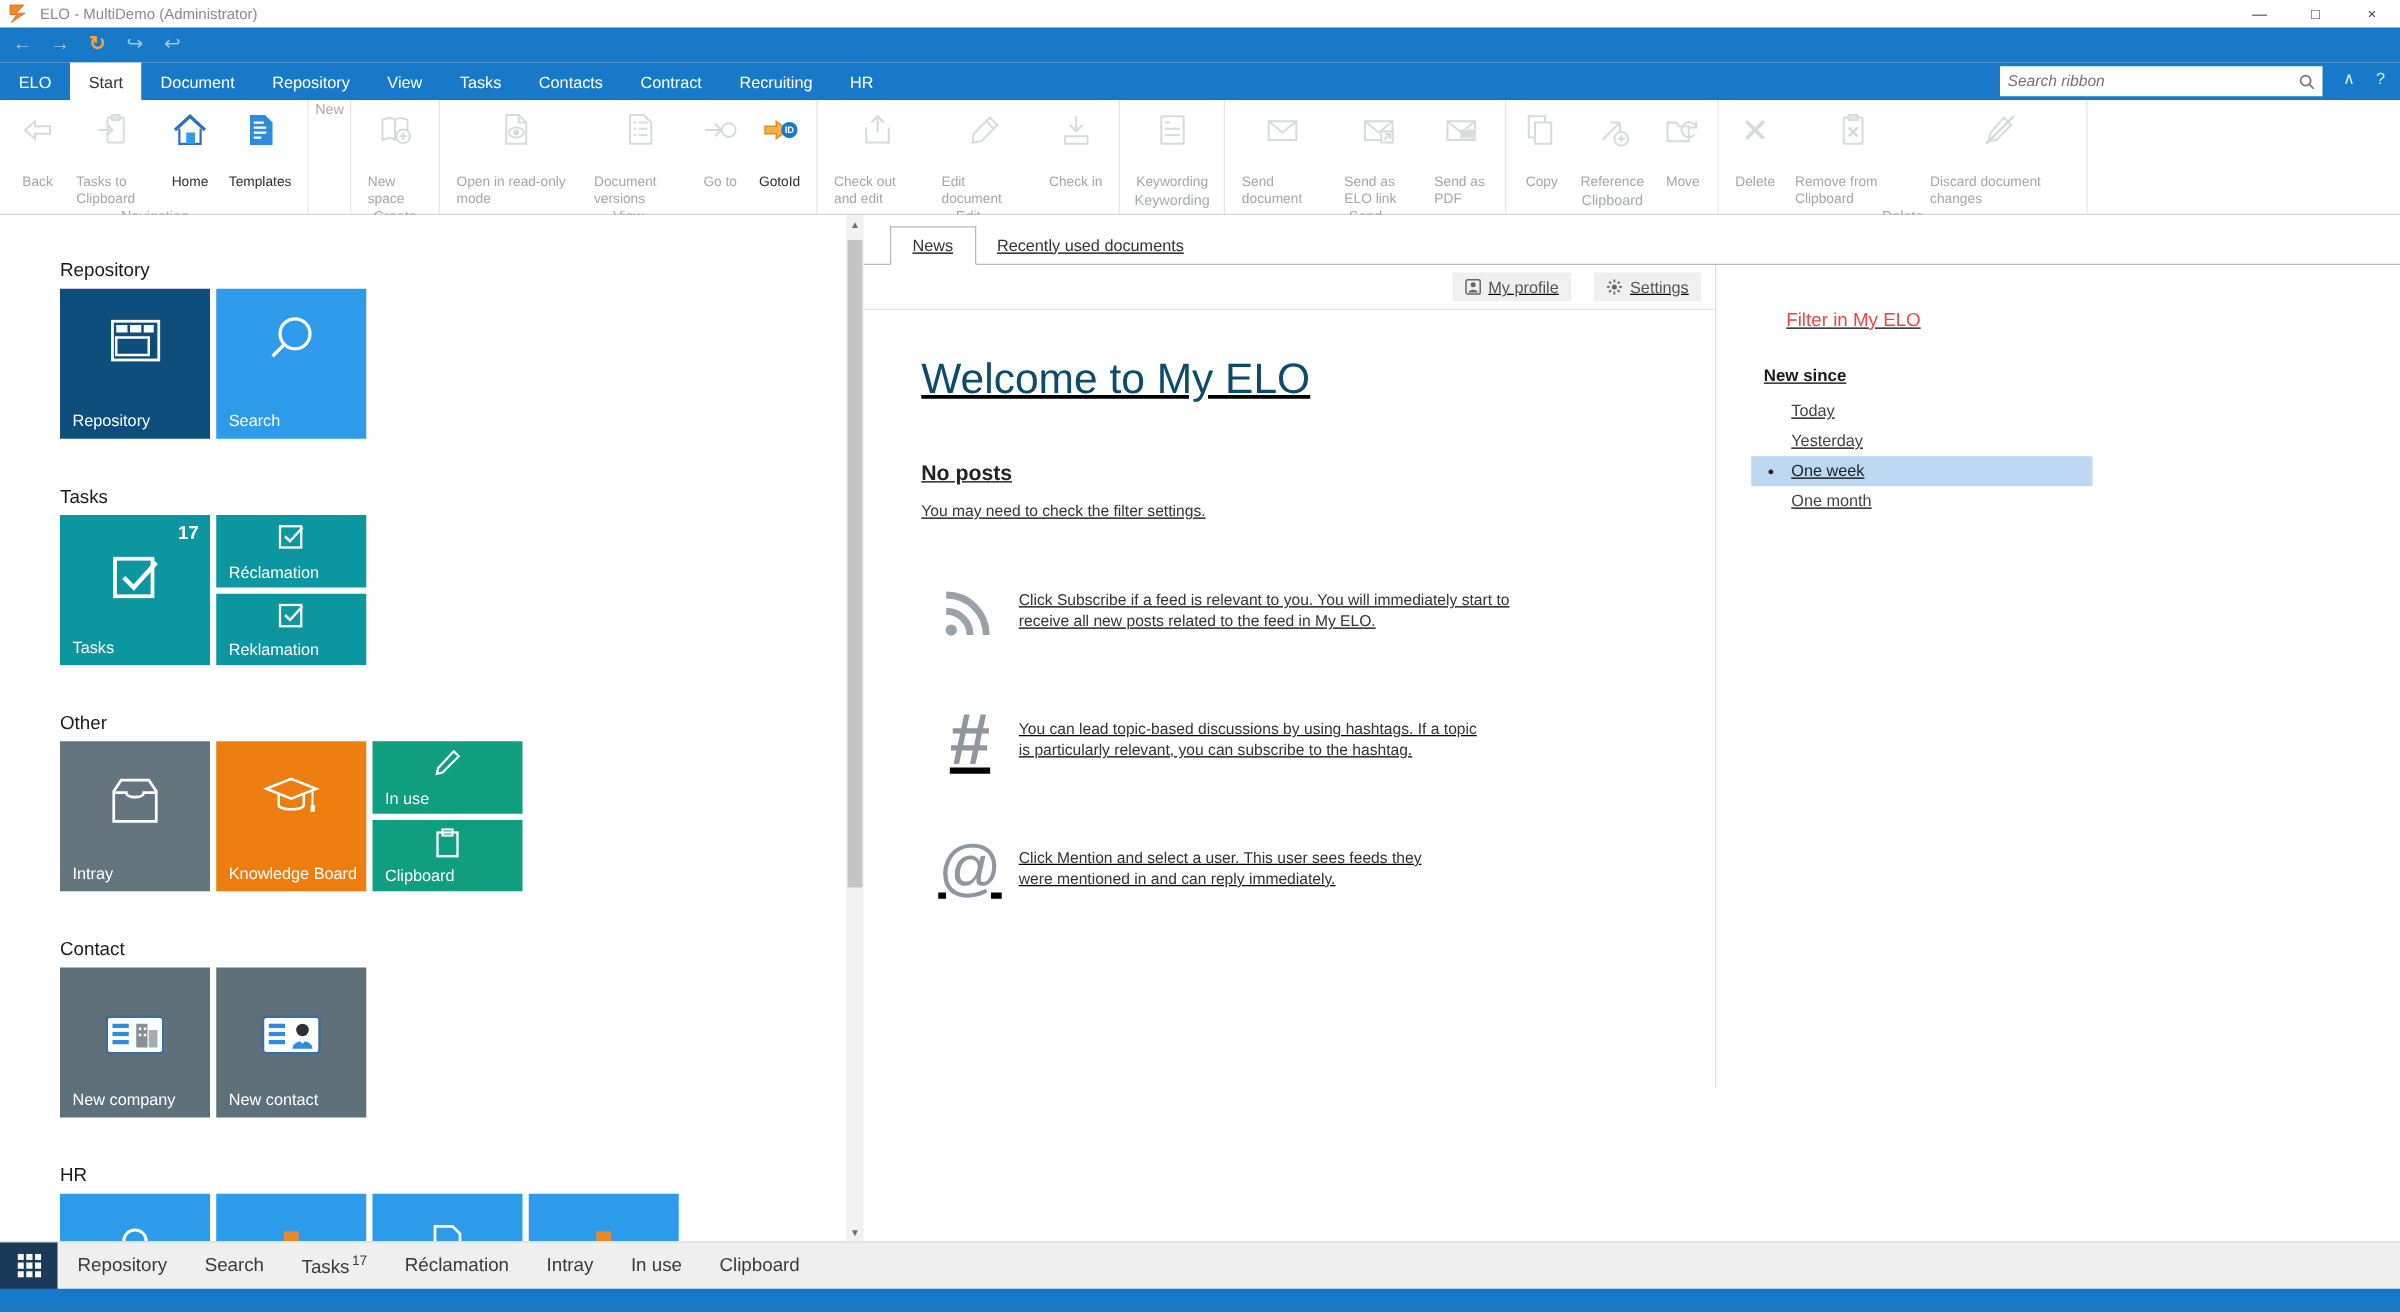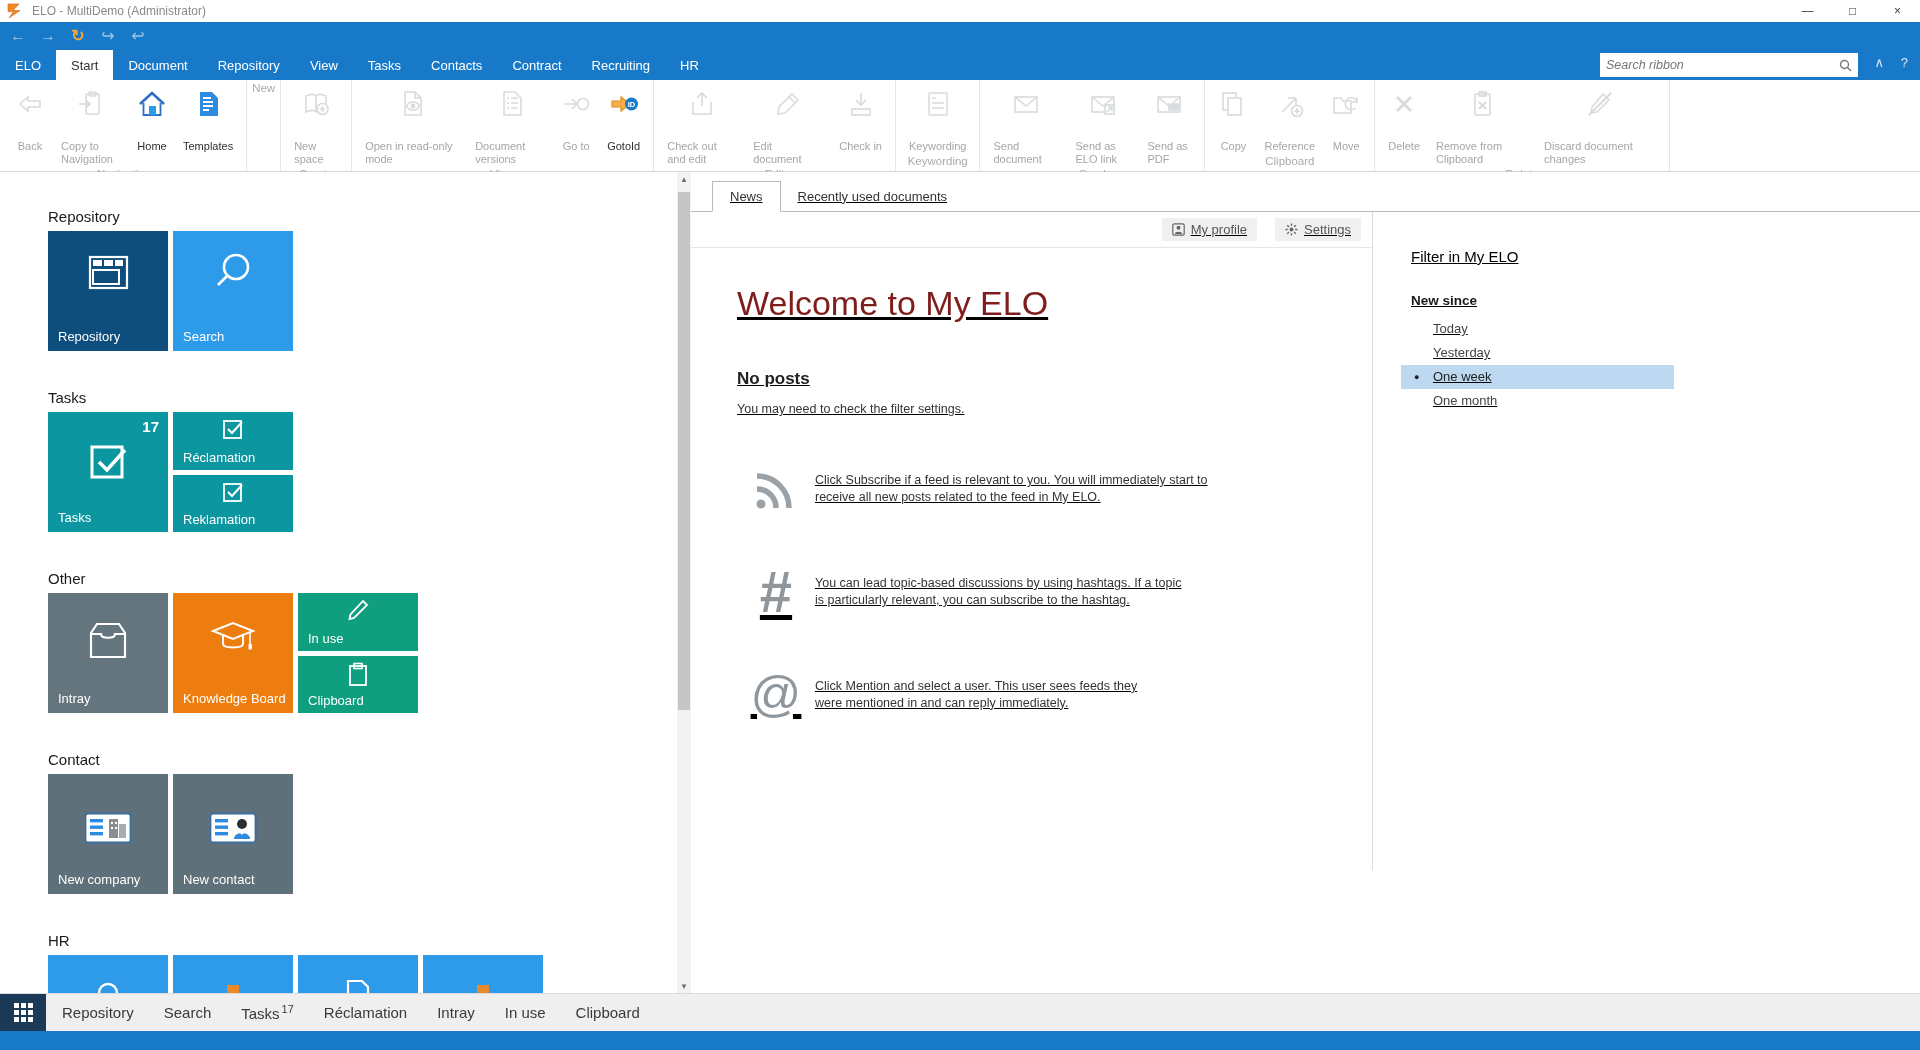--- a/index.html
+++ b/index.html
@@ -63,35 +63,35 @@
   
   .main { position:absolute; left:691px; top:172px; width:1229px; height:821px; background:#fff;text-decoration:underline; }
   .doc-tabstrip { margin-top:9px; height:31px; border-bottom:1px solid #B9B9B9; display:flex; padding-left:21px; }
   .dtab { font-size:13px; color:#333; padding:0 17px; display:flex; align-items:center; cursor:pointer; }
   .dtab.active { background:#fff; border:1px solid #B9B9B9; border-bottom:1px solid #fff; margin-bottom:-1px; }
   .main-body { display:flex; }
   .center-col { width:681px; }
   .btnrow { height:36px; display:flex; justify-content:flex-end; align-items:center; gap:18px; padding-right:11px; border-bottom:1px solid #E6E6E6; }
   .gbtn { background:#F0F0F0; color:#555; font-size:13px; padding:4px 10px; display:flex; align-items:center; gap:6px; cursor:pointer; }
   .content-pad { padding-left:46px; }
-  .welcome { margin-top:36px; font-size:34px; color:#7f1d1d; font-weight:400; }
+  .welcome { margin-top:36px; font-size:34px; color:#0c4a6e; font-weight:400; }
   .noposts { margin-top:46px; font-size:17px; font-weight:bold; color:#222; }
   .nohint { margin-top:13px; font-size:12.5px; color:#333; }
   .intro { margin-top:52px; font-size:12.5px; line-height:17px; color:#333; width:480px; }
   .feedlist { margin-top:50px; }
   .feedrow { display:flex; align-items:center; margin-bottom:54px; }
   .fic { width:78px; display:flex; justify-content:center; }
   .glyph-hash { font-size:58px; font-weight:bold; color:#8F969C; line-height:0.9; }
   .glyph-at { font-size:50px; color:#8F969C; line-height:0.9; }
   .ftext { font-size:12.5px; line-height:17px; color:#333; }
   .ft1 { width:400px; } .ft2 { width:370px; } .ft3 { width:345px; }
 
   
   .filter-col { width:548px; border-left:1px solid #DCDCDC; height:658px; padding-left:28px; padding-top:36px; }
-  .filter-title { font-size:15px; color:#000000; margin-left:10px; }
+  .filter-title { font-size:15px; color:#ef4444; margin-left:28px; }
   .filter-group { font-size:13.5px; font-weight:bold; color:#1a1a1a; margin-left:10px; margin-top:28px; }
   .filter-list { margin-top:9px; }
   .frow { position:relative; width:273px; height:24px; line-height:24px; padding-left:32px; font-size:13px; color:#444; cursor:pointer; }
   .frow.selected { background:#BCD9F1; color:#222; }
   .fbullet { position:absolute; left:13px; top:0; font-size:9px; color:#222; display:none; }
   .frow.selected .fbullet { display:inline; }
 
   
   .taskbar { position:absolute; left:0; bottom:19px; width:1920px; height:38px; background:#EFEFEF; border-top:1px solid #DCDCDC; display:flex; align-items:center; }
   .tb-grid { width:46px; height:38px; background:#1A3A58; display:flex; align-items:center; justify-content:center; cursor:pointer; }
@@ -163,21 +163,21 @@
         <div class="rlabel">Back</div>
       </div>
       <div class="ritem off" style="max-width:76px;">
         <div class="ricon">
             <svg width="30" height="30" viewBox="0 0 30 30" class="dis" stroke-width="1.6">
               <rect x="10" y="5" width="13" height="20" rx="1"></rect>
               <rect x="13" y="3" width="7" height="4" rx="1"></rect>
               <path d="M3 15 h11 M10 11 l4 4 -4 4"></path>
             </svg>
           </div>
-        <div class="rlabel" style="max-width:60px;">Copy to Navigation</div>
+        <div class="rlabel" style="max-width:60px;">Tasks to Clipboard</div>
       </div>
       <div class="ritem on">
         <div class="ricon">
             <svg width="30" height="30" viewBox="0 0 30 30" fill="none">
               <path d="M3 15 L15 4 L27 15" stroke="#2E6FC2" stroke-width="2.6"></path>
               <path d="M6.5 14 V26 H23.5 V14" stroke="#2E6FC2" stroke-width="1.8"></path>
               <rect x="12" y="17" width="7" height="9" fill="#2E9BEA"></rect>
             </svg>
           </div>
         <div class="rlabel">Home</div>

